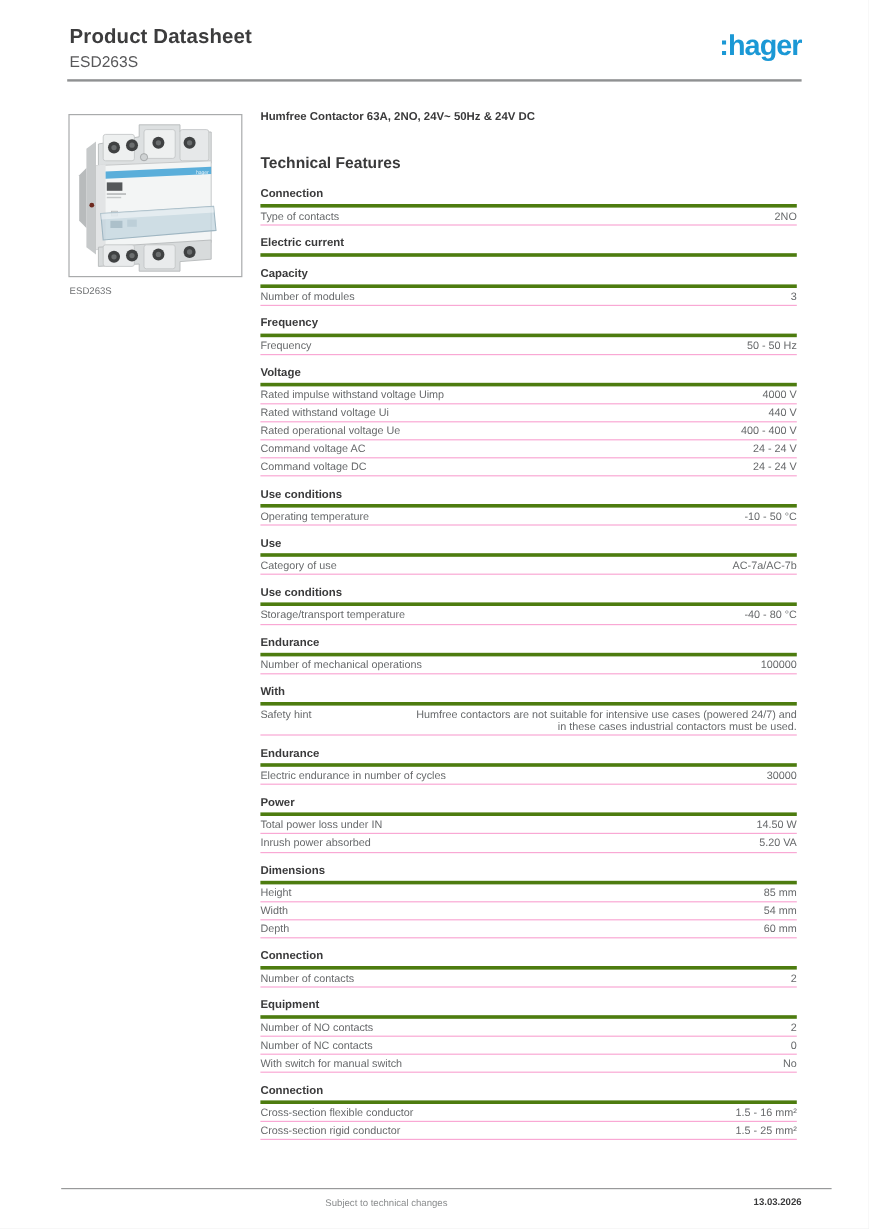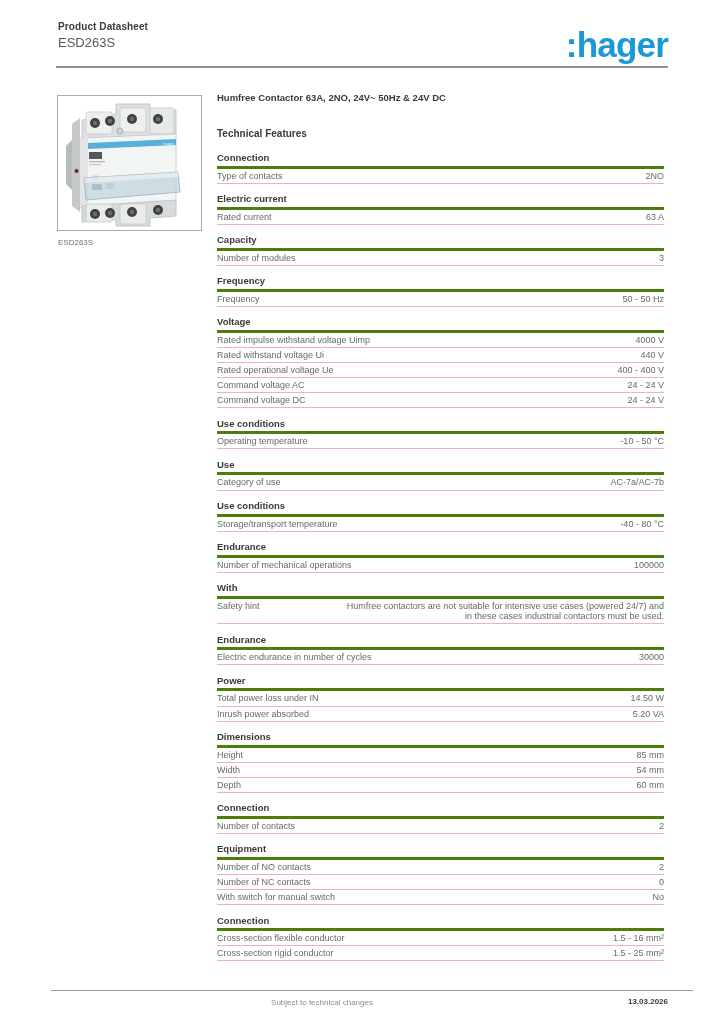--- a/index.html
+++ b/index.html
@@ -9,25 +9,25 @@
     width: 724px;
     height: 1024px;
     background: #ffffff;
     margin: 0 auto;
     font-family: "Liberation Sans", "DejaVu Sans", sans-serif;
     overflow: hidden;
   }
 
   
   .header-titles { position: absolute; left: 58px; top: 21px; }
-  .doc-title { font-size: 10px; font-weight: bold; color: #3c3c3d; letter-spacing: 0.1px; }
+  .doc-title { font-size: 17px; font-weight: bold; color: #3c3c3d; letter-spacing: 0.1px; }
   .doc-subtitle { font-size: 13px; color: #58585a; margin-top: 3px; }
   .brand-logo {
     position: absolute; right: 56px; top: 25px;
-    font-size: 35px; font-weight: bold; color: #1b98d5;
+    font-size: 24px; font-weight: bold; color: #1b98d5;
     letter-spacing: -0.8px;
     font-family: "Liberation Sans", sans-serif;
   }
   .header-rule {
     position: absolute; left: 56px; top: 66px;
     width: 612px; height: 2px; background: #8f9192;
   }
 
   
   .image-box {
@@ -37,21 +37,21 @@
     background: #ffffff;
   }
   .image-caption {
     position: absolute; left: 58px; top: 238px;
     font-size: 8px; color: #6f7173;
   }
 
   
   .spec-col { position: absolute; left: 217px; top: 92px; width: 447px; }
   .product-title { font-size: 9.5px; font-weight: bold; color: #3a3a3b; line-height: 11px; }
-  .features-heading { font-size: 10px; font-weight: bold; color: #3a3a3b; margin-top: 25px; }
+  .features-heading { font-size: 13px; font-weight: bold; color: #3a3a3b; margin-top: 25px; }
   .sections { margin-top: 14px; }
   .section { margin-bottom: 10.5px; }
   .section-name {
     font-size: 9.5px; font-weight: bold; color: #3a3a3b;
     line-height: 10px; padding-bottom: 2.5px;
     border-bottom: 3px solid #4d7c0f;
   }
   .spec-row {
     display: flex; justify-content: space-between; align-items: flex-start;
     font-size: 9px; color: #67696b; line-height: 10.5px;
@@ -149,26 +149,20 @@
     <div>
   <div class="spec-row">
     <span class="spec-label">Type of contacts</span>
     <span class="spec-value">2NO</span>
   </div>
 </div>
   </div>
 
   <div class="section">
     <div class="section-name">Electric current</div>
-    <div>
-  <div class="spec-row">
-    <span class="spec-label">Rated current</span>
-    <span class="spec-value">63 A</span>
-  </div>
-</div>
   </div>
 
   <div class="section">
     <div class="section-name">Capacity</div>
     <div>
   <div class="spec-row">
     <span class="spec-label">Number of modules</span>
     <span class="spec-value">3</span>
   </div>
 </div>

